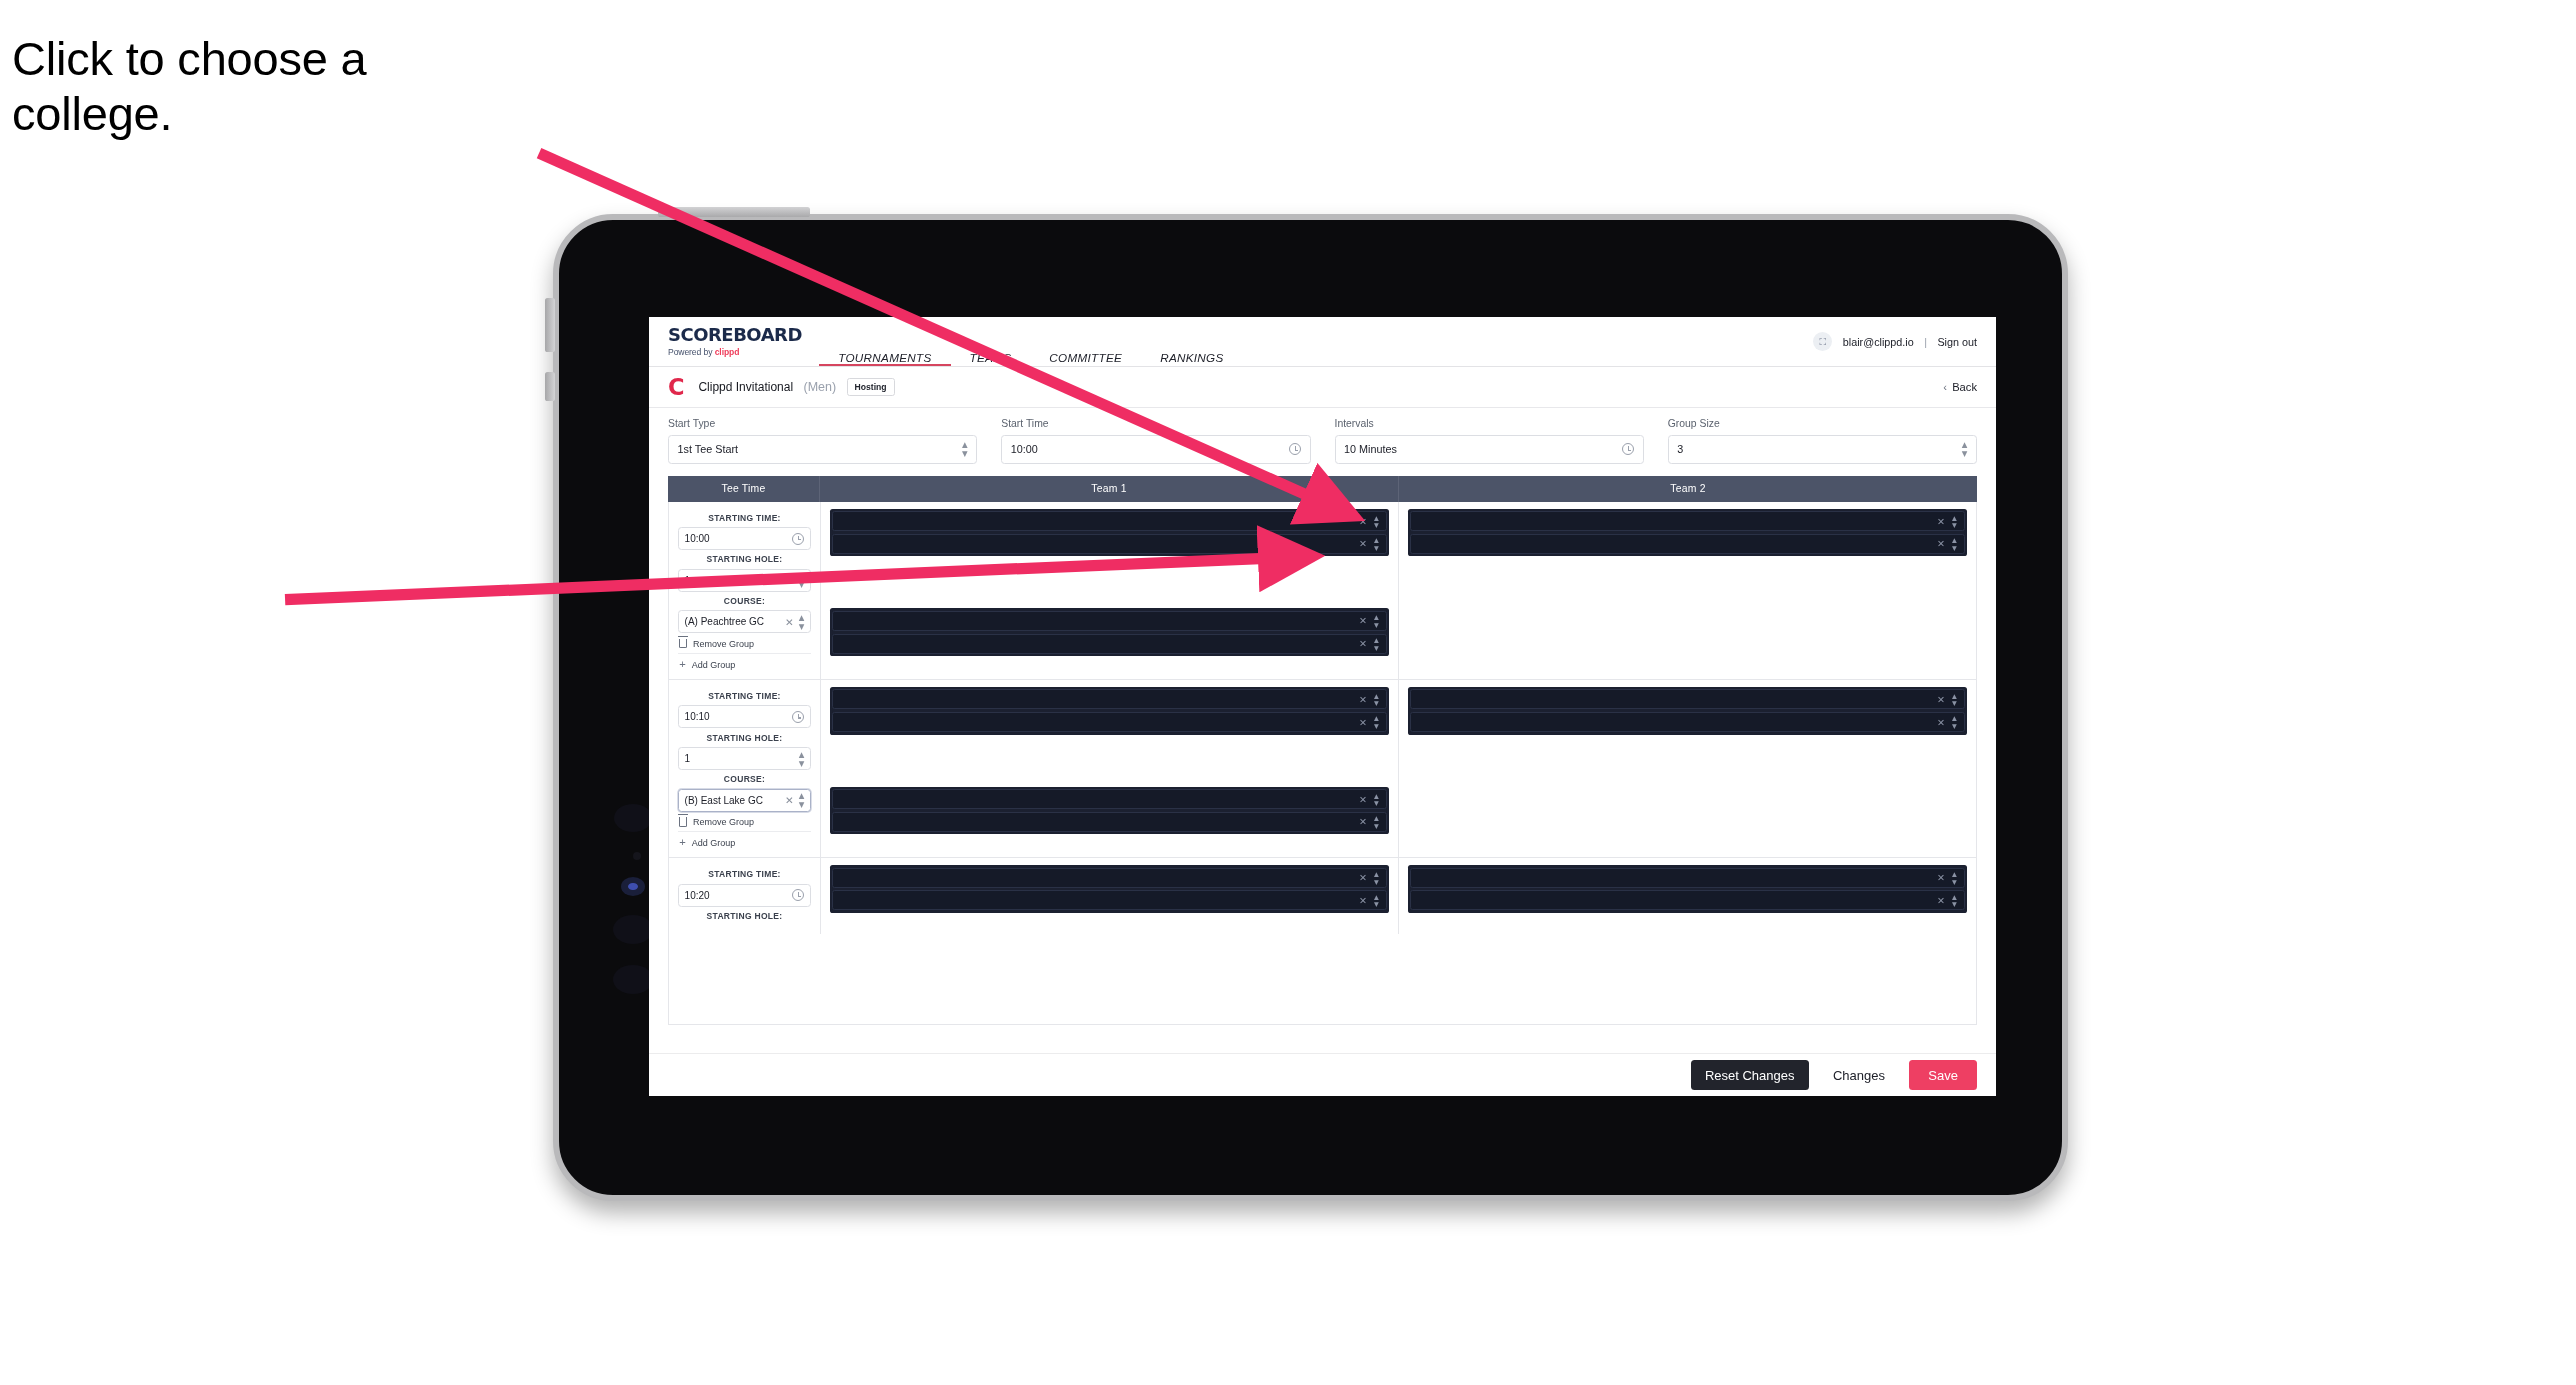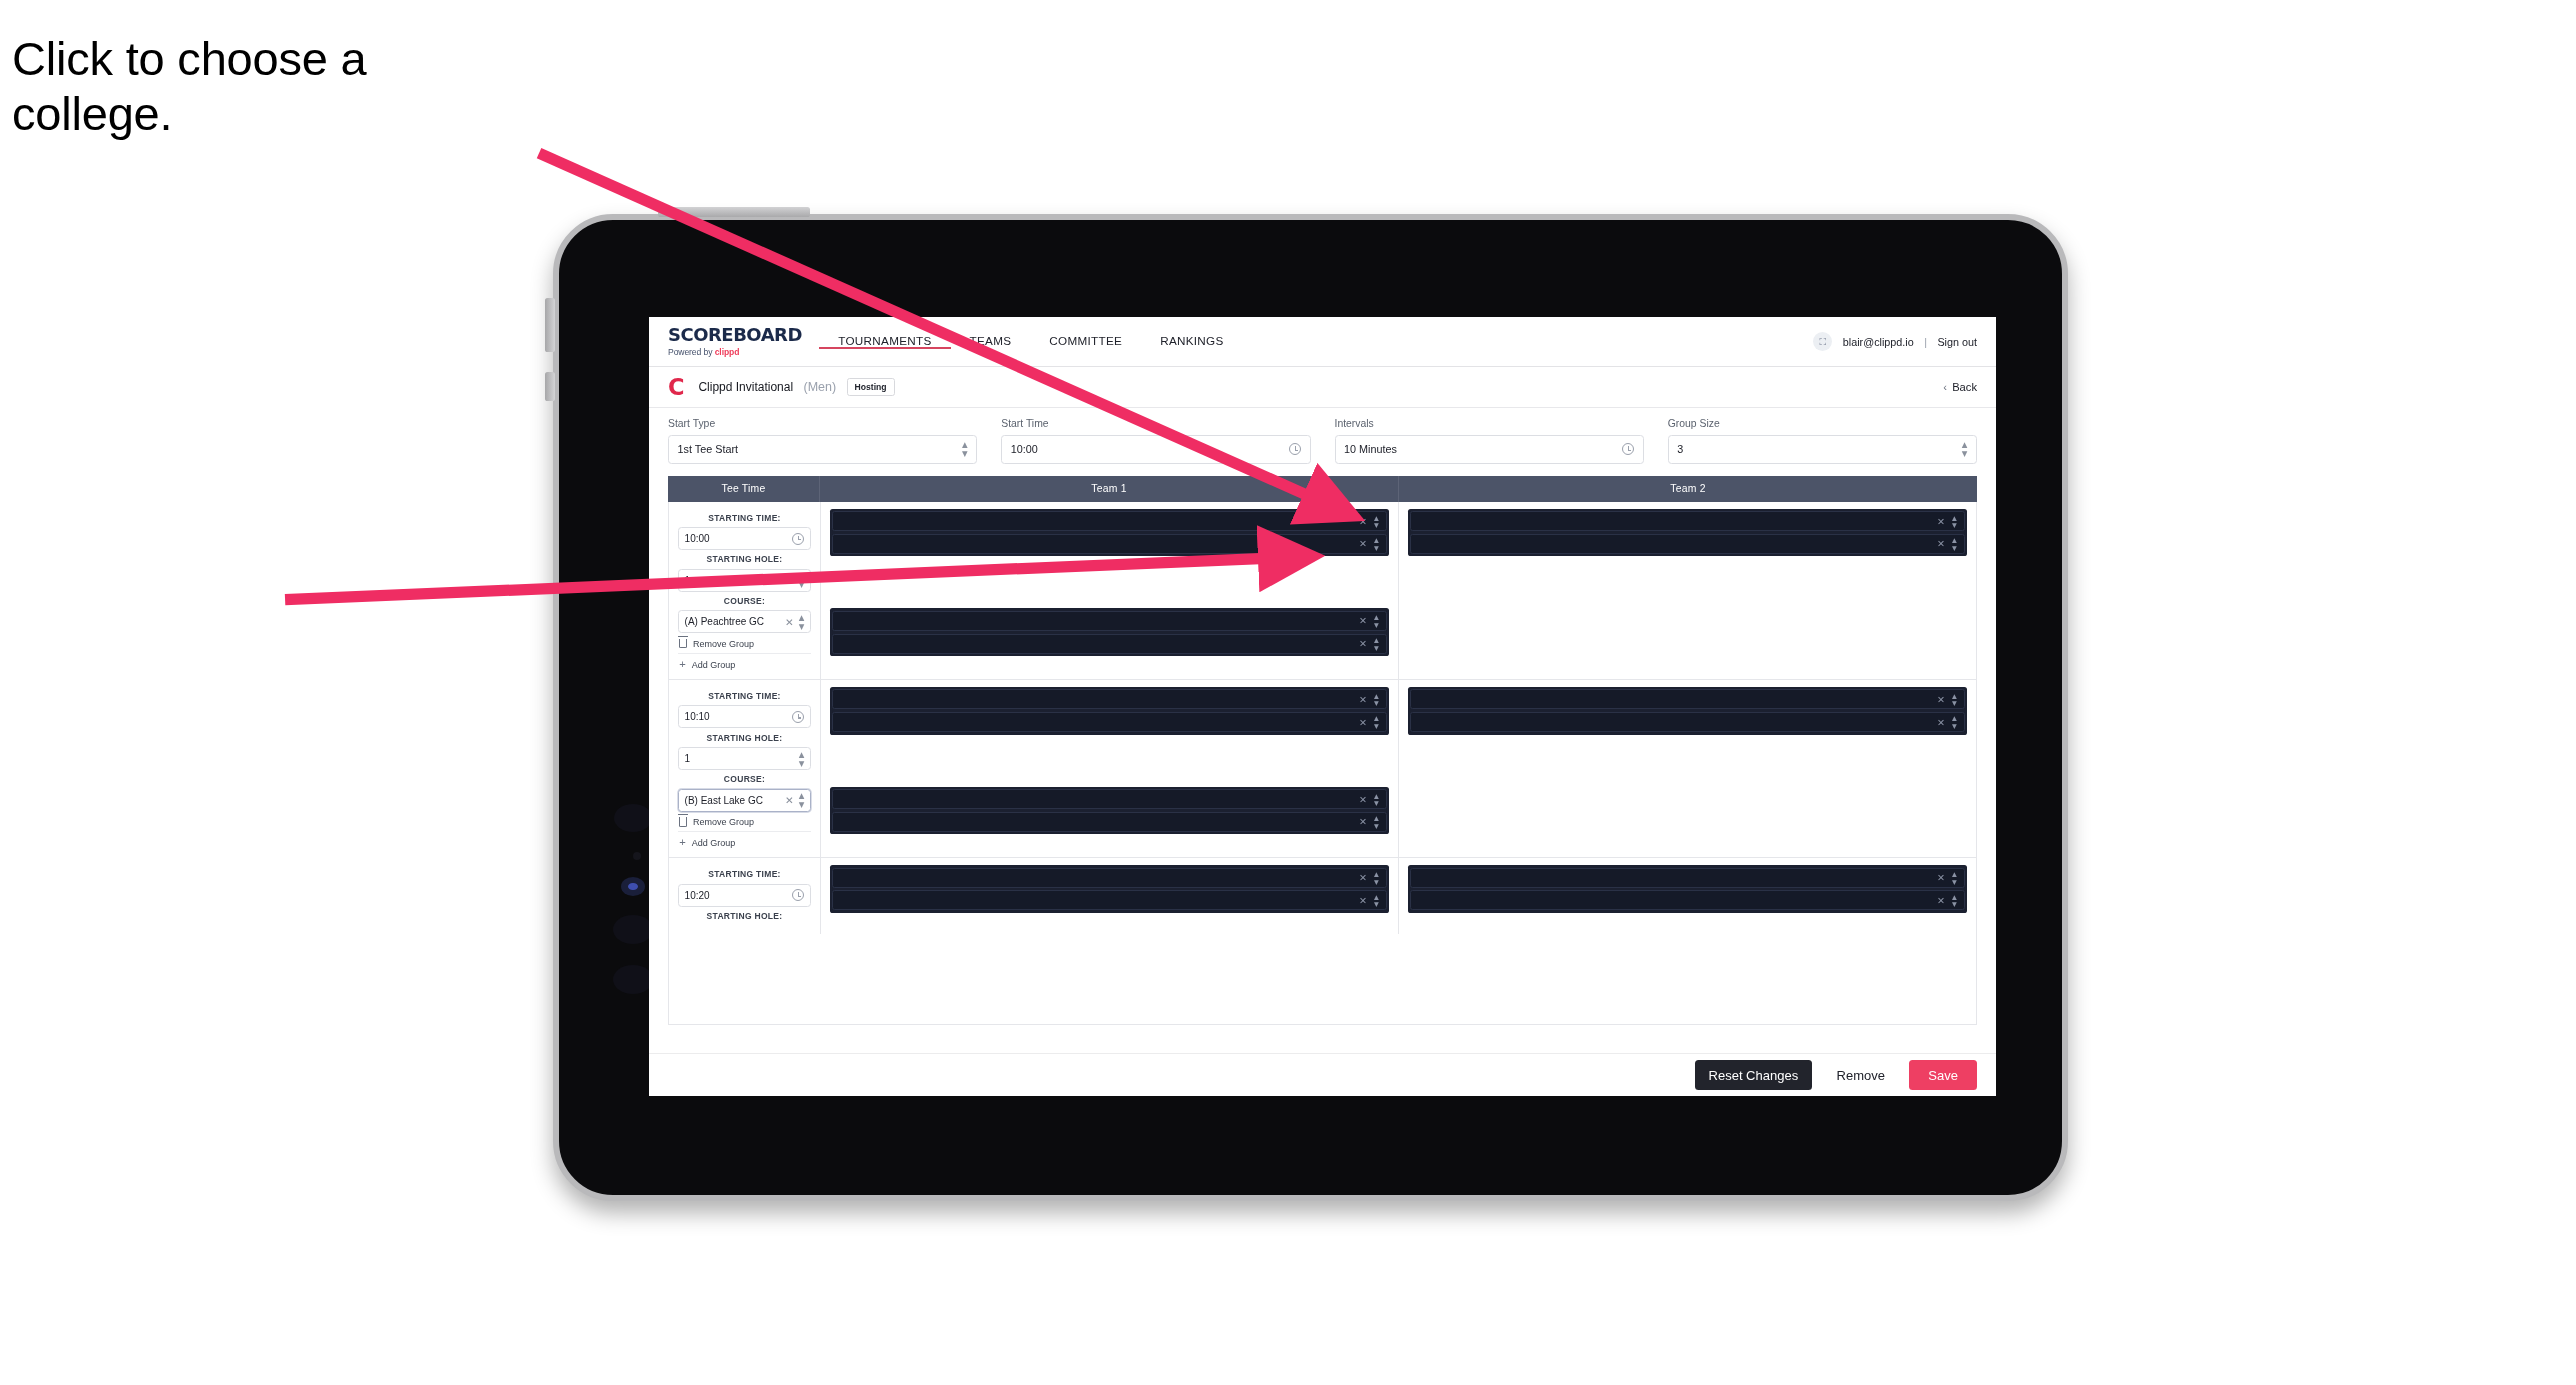--- a/index.html
+++ b/index.html
@@ -78,21 +78,21 @@
     position: relative;
   }
   #brand { display:flex; flex-direction:column; justify-content:center; padding: 0 17.3px 0 19px; }
   #brand-title {
     font-family: "DejaVu Sans", sans-serif;
     font-weight: 800; font-size: 18px; letter-spacing: -0.5px;
     color: #1b2a4a; line-height: 1;
   }
   #brand-sub { font-size: 8.6px; color:#44506b; margin-top: 2.6px; letter-spacing:-0.1px;}
   #brand-sub .clippd { color:#ef3e5c; font-weight: 700; }
-  .nav-tabs { display:flex; align-items:center; }
+  .nav-tabs { display:flex; align-items:flex-end;font-style:italic; }
   .nav-tab {
     display:flex; align-items:center; padding: 0 19px;
     font-size: 11.7px; color:#20222b; letter-spacing: 0.3px;
     border-bottom: 2.6px solid transparent; cursor:pointer;
   }
   .nav-tab.active { border-bottom-color:#d6455f; }
   #nav-right { margin-left:auto; display:flex; align-items:center; padding-right: 19px; gap:10.4px; }
   #avatar {
     width: 19px; height:19px; border-radius:50%; background:#eceff3;
     display:flex; align-items:center; justify-content:center;
@@ -488,21 +488,21 @@
                   <span class="x">✕</span>
                   <span class="st">▴<span>▾</span></span>
                 </div>
               </div>
             </div>
           </div>
         </div>
 
       <div id="footer">
         <div class="btn" id="btn-reset">Reset Changes</div>
-        <div class="btn" id="btn-cancel">Remove</div>
+        <div class="btn" id="btn-cancel">Changes</div>
         <div class="btn" id="btn-save">Save</div>
       </div>
 
     </div>
   </div>
 
   <svg class="arrow-svg" viewBox="0 0 2982 1604">
     <defs>
       <marker id="ah" markerWidth="6" markerHeight="6" refX="2.6" refY="3" orient="auto">
         <path d="M0,0 L6,3 L0,6 z" fill="#ef2d63"></path>

